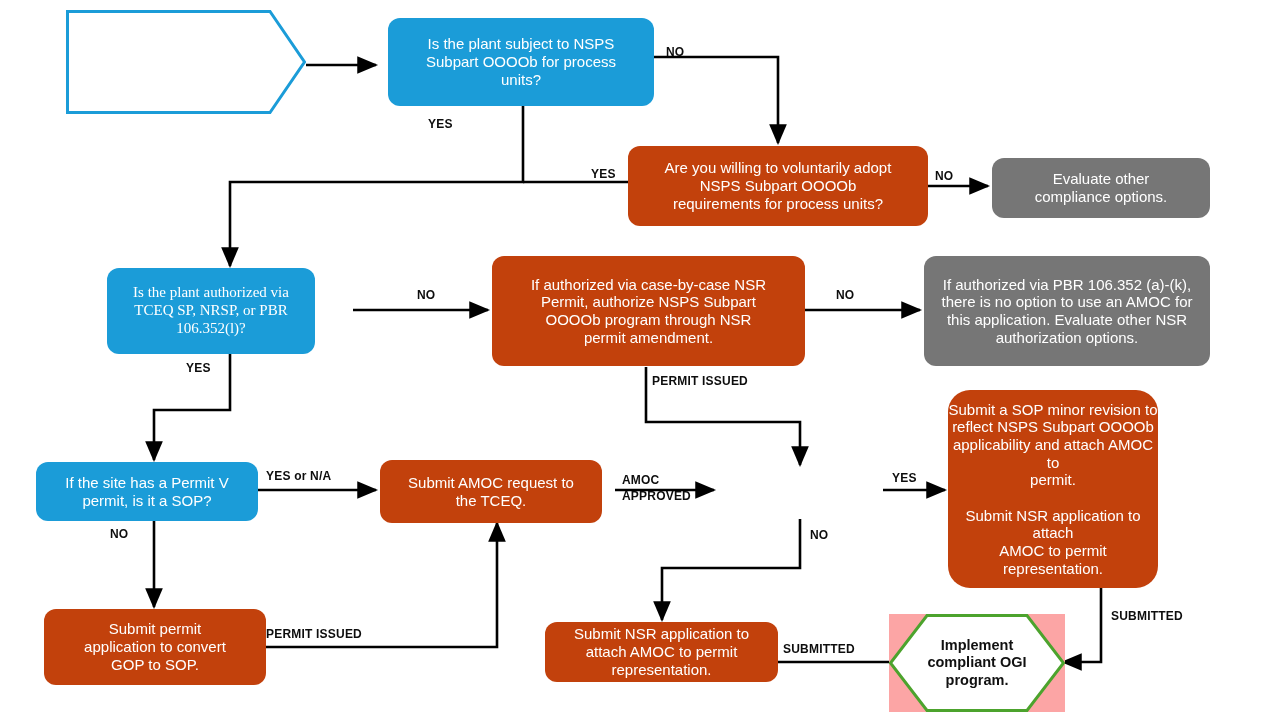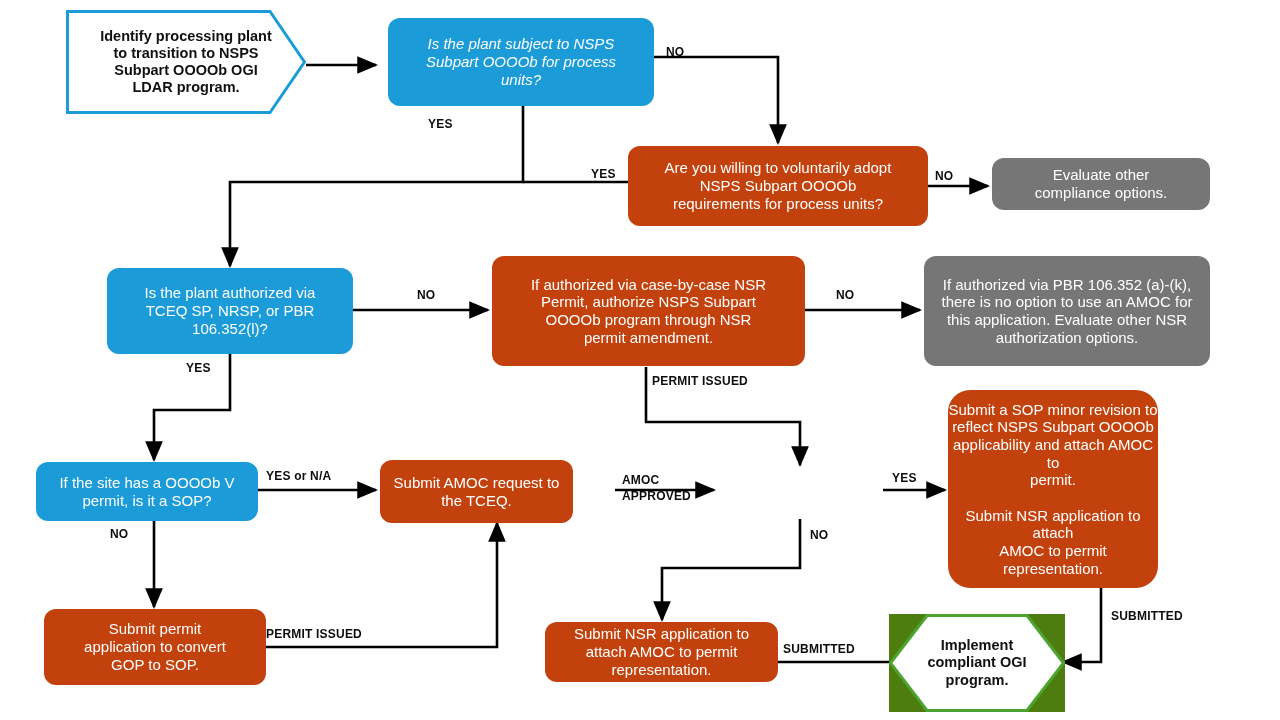--- a/index.html
+++ b/index.html
@@ -10,21 +10,21 @@
   .node{position:absolute;box-sizing:border-box;display:flex;align-items:center;
         justify-content:center;text-align:center;border-radius:12px;}
   .node .txt{display:block;width:100%;line-height:1.18;white-space:pre-line;}
 
   .n-blue{background:#1B9CD8;color:#ffffff;font-size:15px;}
   .n-green{background:#c2410c;color:#ffffff;font-size:15px;}
   .n-gray{background:#767676;color:#ffffff;font-size:15px;}
 
   .n-start{background:#ffffff;color:#111111;font-weight:bold;font-size:14.5px;
            border-radius:0;}
-  .n-end{background:#4d7c0f;color:#111111;font-weight:bold;font-size:14.5px;
+  .n-end{background:#fca5a5;color:#111111;font-weight:bold;font-size:14.5px;
          border-radius:0;}
   .shape-svg{position:absolute;left:0;top:0;width:100%;height:100%;}
   .shaped-label{position:relative;z-index:2;padding:0 18px;}
 
   .elabel{position:absolute;font-size:12px;font-weight:bold;color:#0d0d0d;
           letter-spacing:.2px;white-space:pre-line;line-height:1.35;}
 </style>
 </head>
 <body>
 
@@ -73,69 +73,65 @@
 
     <g fill="none" stroke="#000000" stroke-width="2.6">
       <path d="M628,182 L523,182"></path>
     </g>
   </svg>
 
   <div class="node n-start" style="left:66px;top:10px;width:240px;height:104px;">
     <svg class="shape-svg" viewBox="0 0 240 104" preserveAspectRatio="none">
       <polygon points="1.5,1.5 204,1.5 238.5,52 204,102.5 1.5,102.5" fill="#ffffff" stroke="#1B9CD8" stroke-width="3"></polygon>
     </svg>
-    <span class="txt shaped-label">Identify processing plant
-to transition to NSPS
-Subpart OOOOb OGI
-LDAR program.</span>
   </div>
 
-  <div class="node n-blue" style="left:388px;top:18px;width:266px;height:88px;font-style:italic;">
+  <div class="node n-blue" style="left:388px;top:18px;width:266px;height:88px;">
     <span class="txt">Is the plant subject to NSPS
 Subpart OOOOb for process
 units?</span>
   </div>
 
   <div class="node n-green" style="left:628px;top:146px;width:300px;height:80px;">
     <span class="txt">Are you willing to voluntarily adopt
 NSPS Subpart OOOOb
 requirements for process units?</span>
   </div>
 
-  <div class="node n-gray" style="left:992px;top:158px;width:218px;height:52px;">
+  <div class="node n-gray" style="left:992px;top:158px;width:218px;height:60px;">
     <span class="txt">Evaluate other
 compliance options.</span>
   </div>
 
-  <div class="node n-blue" style="left:107px;top:268px;width:246px;height:86px;">
+  <div class="node n-blue" style="left:107px;top:268px;width:208px;height:86px;font-family:Liberation Serif, serif;">
     <span class="txt">Is the plant authorized via
 TCEQ SP, NRSP, or PBR
 106.352(l)?</span>
   </div>
 
   <div class="node n-green" style="left:492px;top:256px;width:313px;height:110px;">
     <span class="txt">If authorized via case-by-case NSR
 Permit, authorize NSPS Subpart
 OOOOb program through NSR
 permit amendment.</span>
   </div>
 
   <div class="node n-gray" style="left:924px;top:256px;width:286px;height:110px;">
     <span class="txt">If authorized via PBR 106.352 (a)-(k),
 there is no option to use an AMOC for
 this application. Evaluate other NSR
 authorization options.</span>
   </div>
 
   <div class="node n-blue" style="left:36px;top:462px;width:222px;height:59px;">
-    <span class="txt">If the site has a OOOOb  V
+    <span class="txt">If the site has a Permit  V
 permit, is it a SOP?</span>
   </div>
 
-  <div class="node n-green" style="left:380px;top:460px;width:193px;height:63px;">
+  <div class="node n-green" style="left:380px;top:460px;width:222px;height:63px;">
     <span class="txt">Submit AMOC request to
 the TCEQ.</span>
   </div>
 
 
   <div class="node n-green" style="left:948px;top:390px;width:210px;height:198px;border-radius:22px;">
     <span class="txt">Submit a SOP minor revision to
 reflect NSPS Subpart OOOOb
 applicability and attach AMOC to
 permit.

